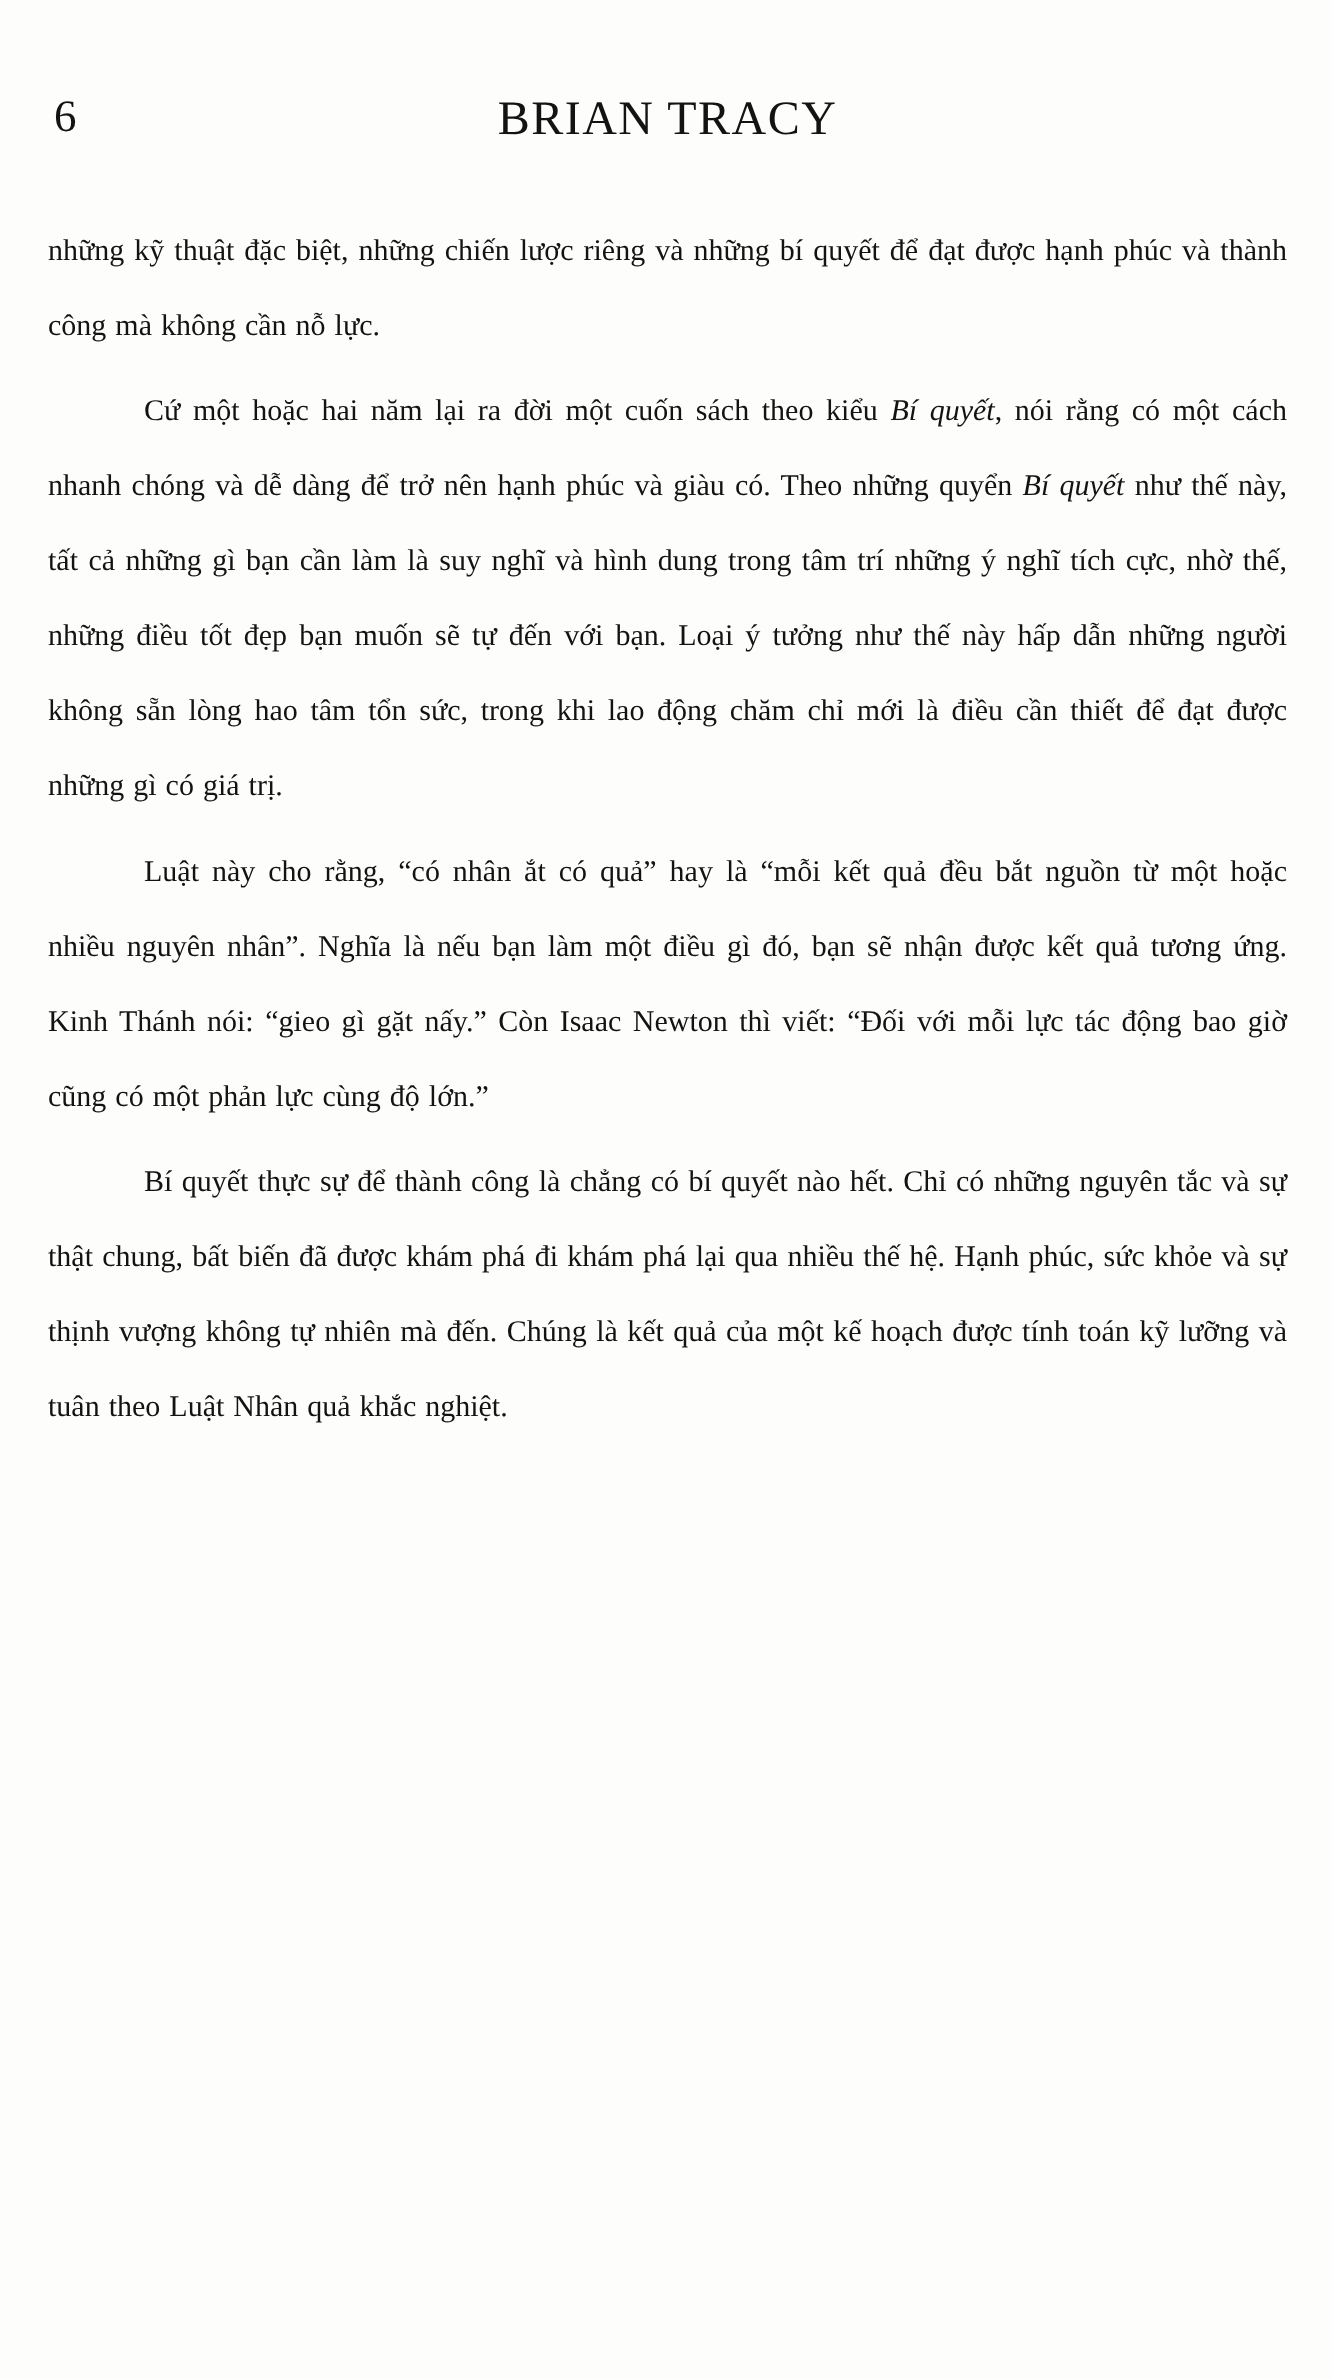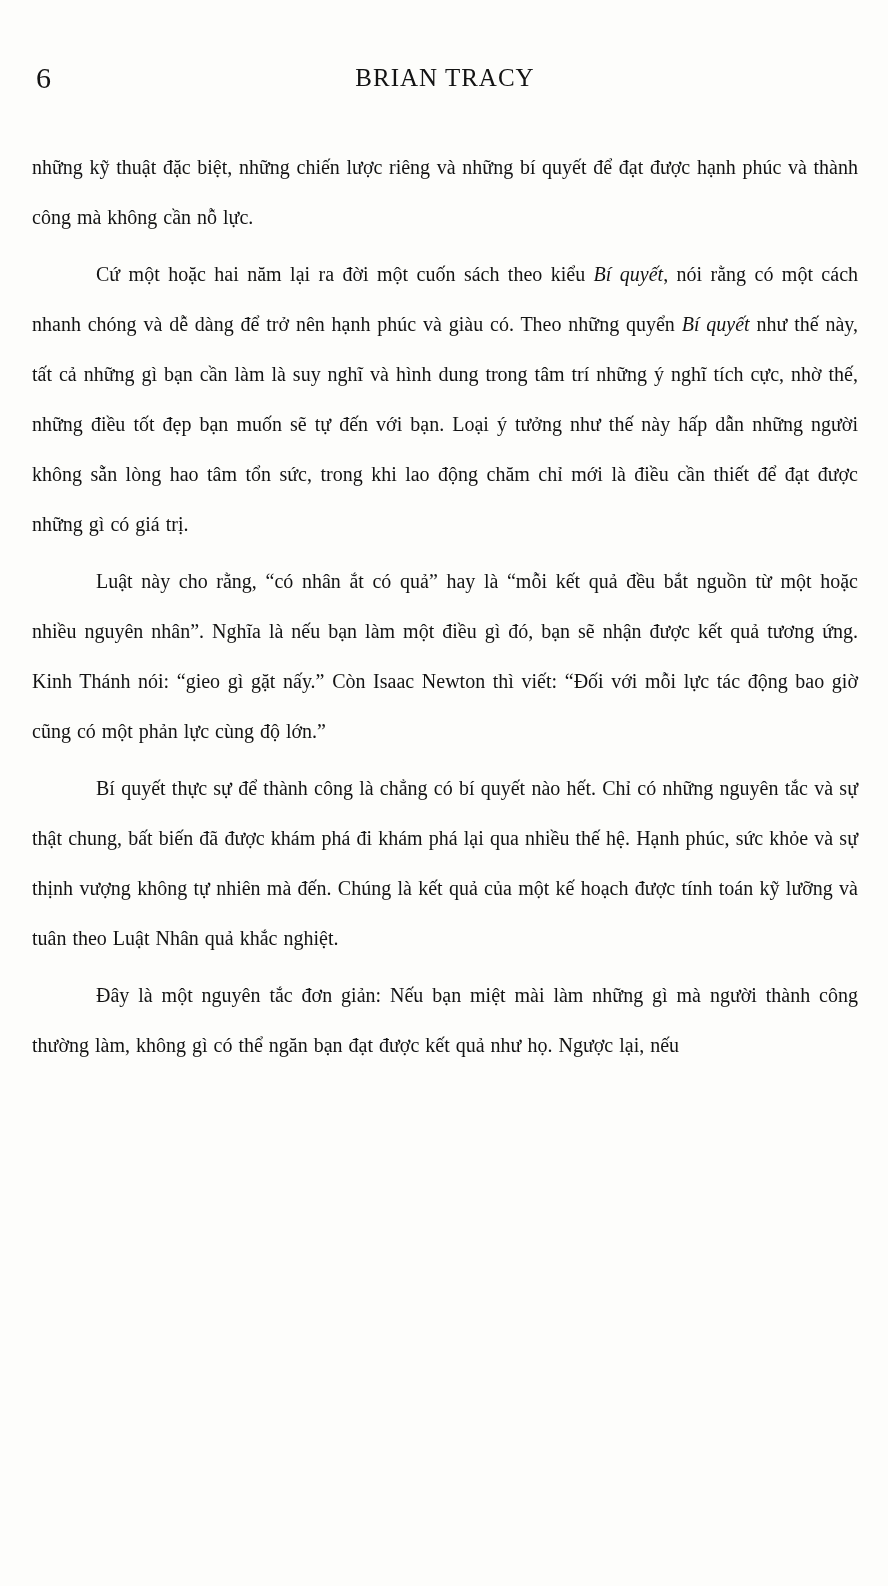--- a/index.html
+++ b/index.html
@@ -32,21 +32,21 @@
     top: 0;
     font-size: 30px;
     line-height: 44px;
   }
   .running-title {
     position: absolute;
     left: 0;
     right: 0;
     top: 0;
     text-align: center;
-    font-size: 25px;
+    font-size: 32px;
     line-height: 44px;
     letter-spacing: 1px;
   }
   .page-body {
     font-size: 20px;
     line-height: 50px;
     text-align: justify;
     word-spacing: 1px;
   }
   .para {
@@ -73,17 +73,16 @@
   <div class="page-body">
 
     <p class="para no-indent"><span>những kỹ thuật đặc biệt, những chiến lược riêng và những bí quyết để đạt được hạnh phúc và thành công mà không cần nỗ lực.</span></p>
 
     <p class="para"><span>Cứ một hoặc hai năm lại ra đời một cuốn sách theo kiểu </span><em>Bí quyết</em><span>, nói rằng có một cách nhanh chóng và dễ dàng để trở nên hạnh phúc và giàu có. Theo những quyển </span><em>Bí quyết</em><span> như thế này, tất cả những gì bạn cần làm là suy nghĩ và hình dung trong tâm trí những ý nghĩ tích cực, nhờ thế, những điều tốt đẹp bạn muốn sẽ tự đến với bạn. Loại ý tưởng như thế này hấp dẫn những người không sẵn lòng hao tâm tổn sức, trong khi lao động chăm chỉ mới là điều cần thiết để đạt được những gì có giá trị.</span></p>
 
     <p class="para"><span>Luật này cho rằng, “có nhân ắt có quả” hay là “mỗi kết quả đều bắt nguồn từ một hoặc nhiều nguyên nhân”. Nghĩa là nếu bạn làm một điều gì đó, bạn sẽ nhận được kết quả tương ứng. Kinh Thánh nói: “gieo gì gặt nấy.” Còn Isaac Newton thì viết: “Đối với mỗi lực tác động bao giờ cũng có một phản lực cùng độ lớn.”</span></p>
 
     <p class="para"><span>Bí quyết thực sự để thành công là chẳng có bí quyết nào hết. Chỉ có những nguyên tắc và sự thật chung, bất biến đã được khám phá đi khám phá lại qua nhiều thế hệ. Hạnh phúc, sức khỏe và sự thịnh vượng không tự nhiên mà đến. Chúng là kết quả của một kế hoạch được tính toán kỹ lưỡng và tuân theo Luật Nhân quả khắc nghiệt.</span></p>
 
-    <p class="para"><span>Đây là một nguyên tắc đơn giản: Nếu bạn miệt mài làm những gì mà người thành công thường làm, không gì có thể ngăn bạn đạt được kết quả như họ. Ngược lại, nếu</span></p>
 
   </div>
 
 </div>
 
 </body></html>

